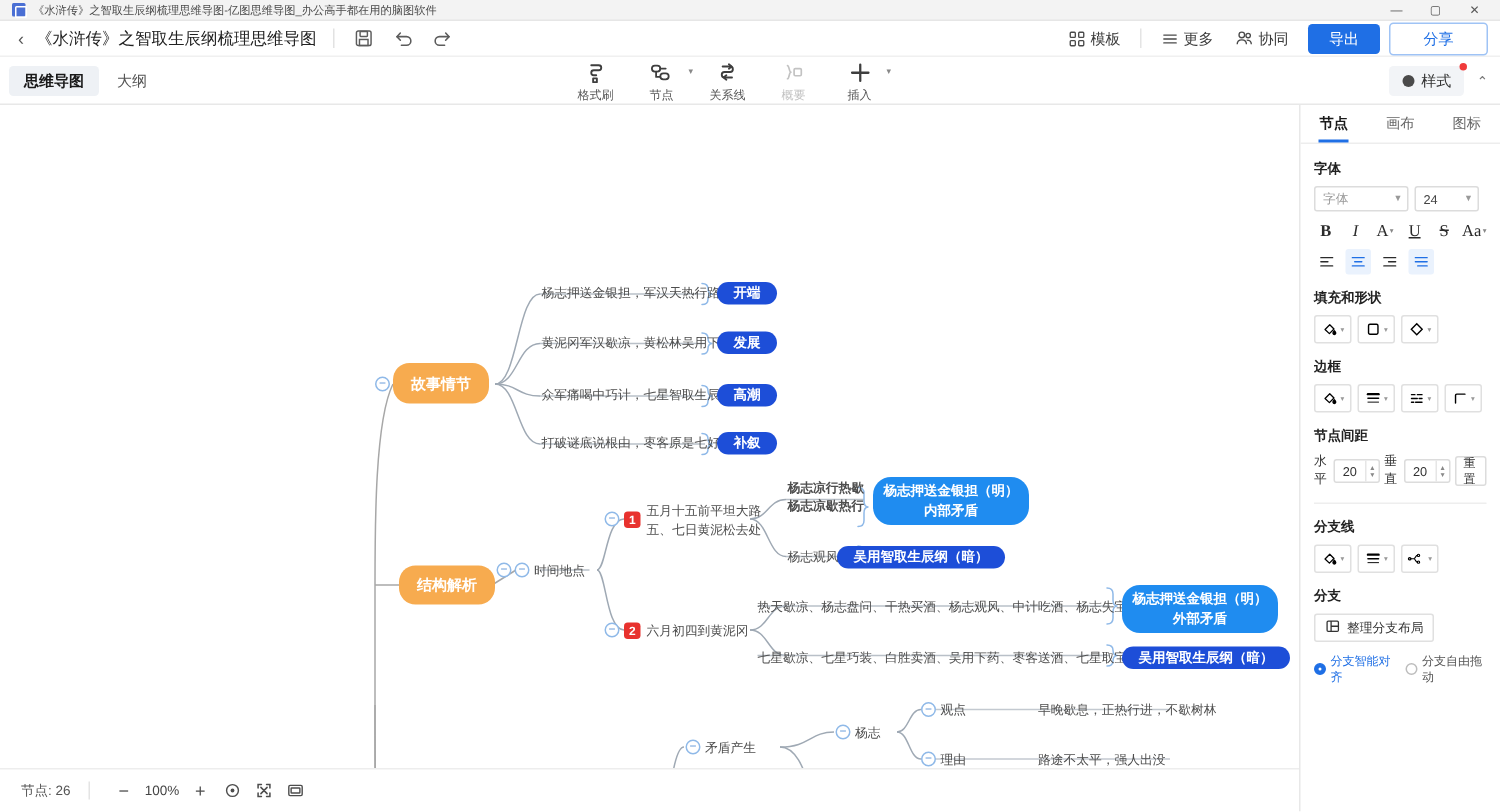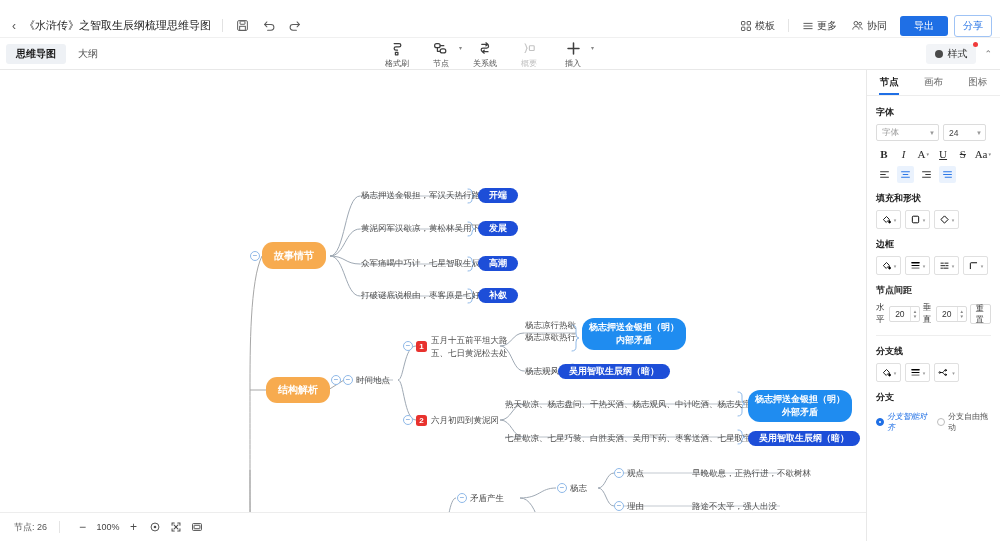--- a/index.html
+++ b/index.html
@@ -53,21 +53,21 @@
     display: flex; align-items: center; gap: 3px; font-size: 10px;
     color: #3b3b3b; padding: 2px 7px; border-radius: 3px; white-space: nowrap;
   }
   .hbtn .gi { display: flex; align-items: center; color: #4a4a4a; }
   .hsep { width: 1px; height: 13px; background: #e4e4e4; margin: 0 6px; }
   .btn-export {
     background: #1f6fe5; color: #fff; font-size: 10px; padding: 3px 14px;
     border-radius: 3px; margin-left: 6px;
   }
   .btn-share {
-    background: #fff; color: #1f6fe5; font-size: 10px; padding: 3px 8px;
+    background: #fff; color: #1f6fe5; font-size: 10px; padding: 3px 22px;
     border-radius: 3px; border: 1px solid #9fc3f5; margin-left: 6px;
   }
 
   
   .ribbon {
     position: absolute; top: 38px; left: 0; width: 1000px; height: 32px;
     background: #fff; border-bottom: 1px solid #e8e8e8;
     display: flex; align-items: center;
   }
   .tabs { display: flex; align-items: center; padding-left: 6px; gap: 2px; }
@@ -206,21 +206,21 @@
   .radio { display: flex; align-items: center; gap: 3px; font-size: 8px; }
   .radio .dot {
     width: 8px; height: 8px; border-radius: 50%; border: 1px solid #bdbdbd;
     background: #fff; flex: none; position: relative;
   }
   .radio.on .dot { border-color: #1f6fe5; background: #1f6fe5; }
   .radio.on .dot::after {
     content: ""; position: absolute; left: 2px; top: 2px; width: 2px; height: 2px;
     border-radius: 50%; background: #fff;
   }
-  .radio.on span { color: #1f6fe5; font-style: italic; }
+  .radio.on span { color: #1f6fe5; }
   .radio span { color: #555; }
   .rp-div { height: 1px; background: #eee; margin: 9px 0 0; }
 
   
   .statusbar {
     position: absolute; bottom: 0; left: 0; width: 866px; height: 29px;
     background: #fff; border-top: 1px solid #ededed; display: flex;
     align-items: center; padding-left: 14px; gap: 0;
   }
   .sb-count { font-size: 9px; color: #555; }
@@ -229,20 +229,29 @@
     width: 21px; height: 21px; display: flex; align-items: center;
     justify-content: center; color: #4d4d4d; font-size: 12px;
   }
   .sb-zoom { font-size: 9px; color: #444; width: 30px; text-align: center; }
 </style>
 </head>
 <body>
 
 <div id="app">
 
+  <div class="titlebar">
+    <div class="tb-appicon"></div>
+    <div class="tb-title">《水浒传》之智取生辰纲梳理思维导图-亿图思维导图_办公高手都在用的脑图软件</div>
+    <div class="tb-winbtns">
+      <div class="tb-winbtn">—</div>
+      <div class="tb-winbtn">▢</div>
+      <div class="tb-winbtn close">✕</div>
+    </div>
+  </div>
 
   <div class="dochead">
     <div class="dh-back">‹</div>
     <div class="dh-name">《水浒传》之智取生辰纲梳理思维导图</div>
     <div class="dh-sep"></div>
     <div class="dh-ico">
       <svg width="13" height="13" viewBox="0 0 16 16" fill="none" stroke="currentColor" stroke-width="1.2">
         <rect x="2" y="2" width="12" height="12" rx="1.5"></rect>
         <rect x="5" y="2.5" width="6" height="4" rx="0.5"></rect>
         <rect x="4.5" y="9" width="7" height="5"></rect>
@@ -468,21 +477,21 @@
       </span>
     </div>
     <div class="collapse-circ" style="left:403px; top:271px;">−</div>
 
     <div class="node n-num" style="left:416px; top:343px; height:14px;">
       <span class="numbadge">2</span>
       <span class="n-plain">六月初四到黄泥冈</span>
     </div>
     <div class="collapse-circ" style="left:403px; top:345px;">−</div>
 
-    <div class="node n-plain" style="left:525px; top:249px; flex-direction:column; align-items:flex-start;">
+    <div class="node n-plain" style="left:525px; top:249px; flex-direction:column; align-items:flex-start;font-weight:bold;">
       <span>杨志凉行热歇</span>
       <span>杨志凉歇热行</span>
     </div>
     <div class="node n-plain" style="left:525px; top:294px; height:14px;">杨志观风</div>
 
     <div class="node n-blue2" style="left:582px; top:248px; width:104px;">
       <span>杨志押送金银担（明）</span>
       <span>内部矛盾</span>
     </div>
     <div class="node n-blue" style="left:558px; top:294px; height:15px;">吴用智取生辰纲（暗）</div>
@@ -669,20 +678,31 @@
             <path d="M3 7h3c1.6 0 1.6-3 3.2-3M6 7c1.6 0 1.6 3 3.2 3"></path>
               <circle cx="2.4" cy="7" r="1.1"></circle>
               <circle cx="10.2" cy="4" r="1"></circle>
               <circle cx="10.2" cy="10" r="1"></circle>
           </svg>
           <span class="cv">▾</span>
         </div>
       </div>
 
       <div class="rp-sect">分支</div>
+      <div class="rp-row">
+        <div class="wbtn">
+          <span>
+            <svg width="11" height="11" viewBox="0 0 14 14" fill="none" stroke="currentColor" stroke-width="1.1">
+              <rect x="2.2" y="2.6" width="9.6" height="8.8" rx="1"></rect>
+                <path d="M5.6 2.6v8.8M5.6 7h6.2"></path>
+            </svg>
+          </span>
+          <span>整理分支布局</span>
+        </div>
+      </div>
 
       <div class="radios">
         <div class="radio on">
           <span class="dot"></span>
           <span>分支智能对齐</span>
         </div>
         <div class="radio">
           <span class="dot"></span>
           <span>分支自由拖动</span>
         </div>

